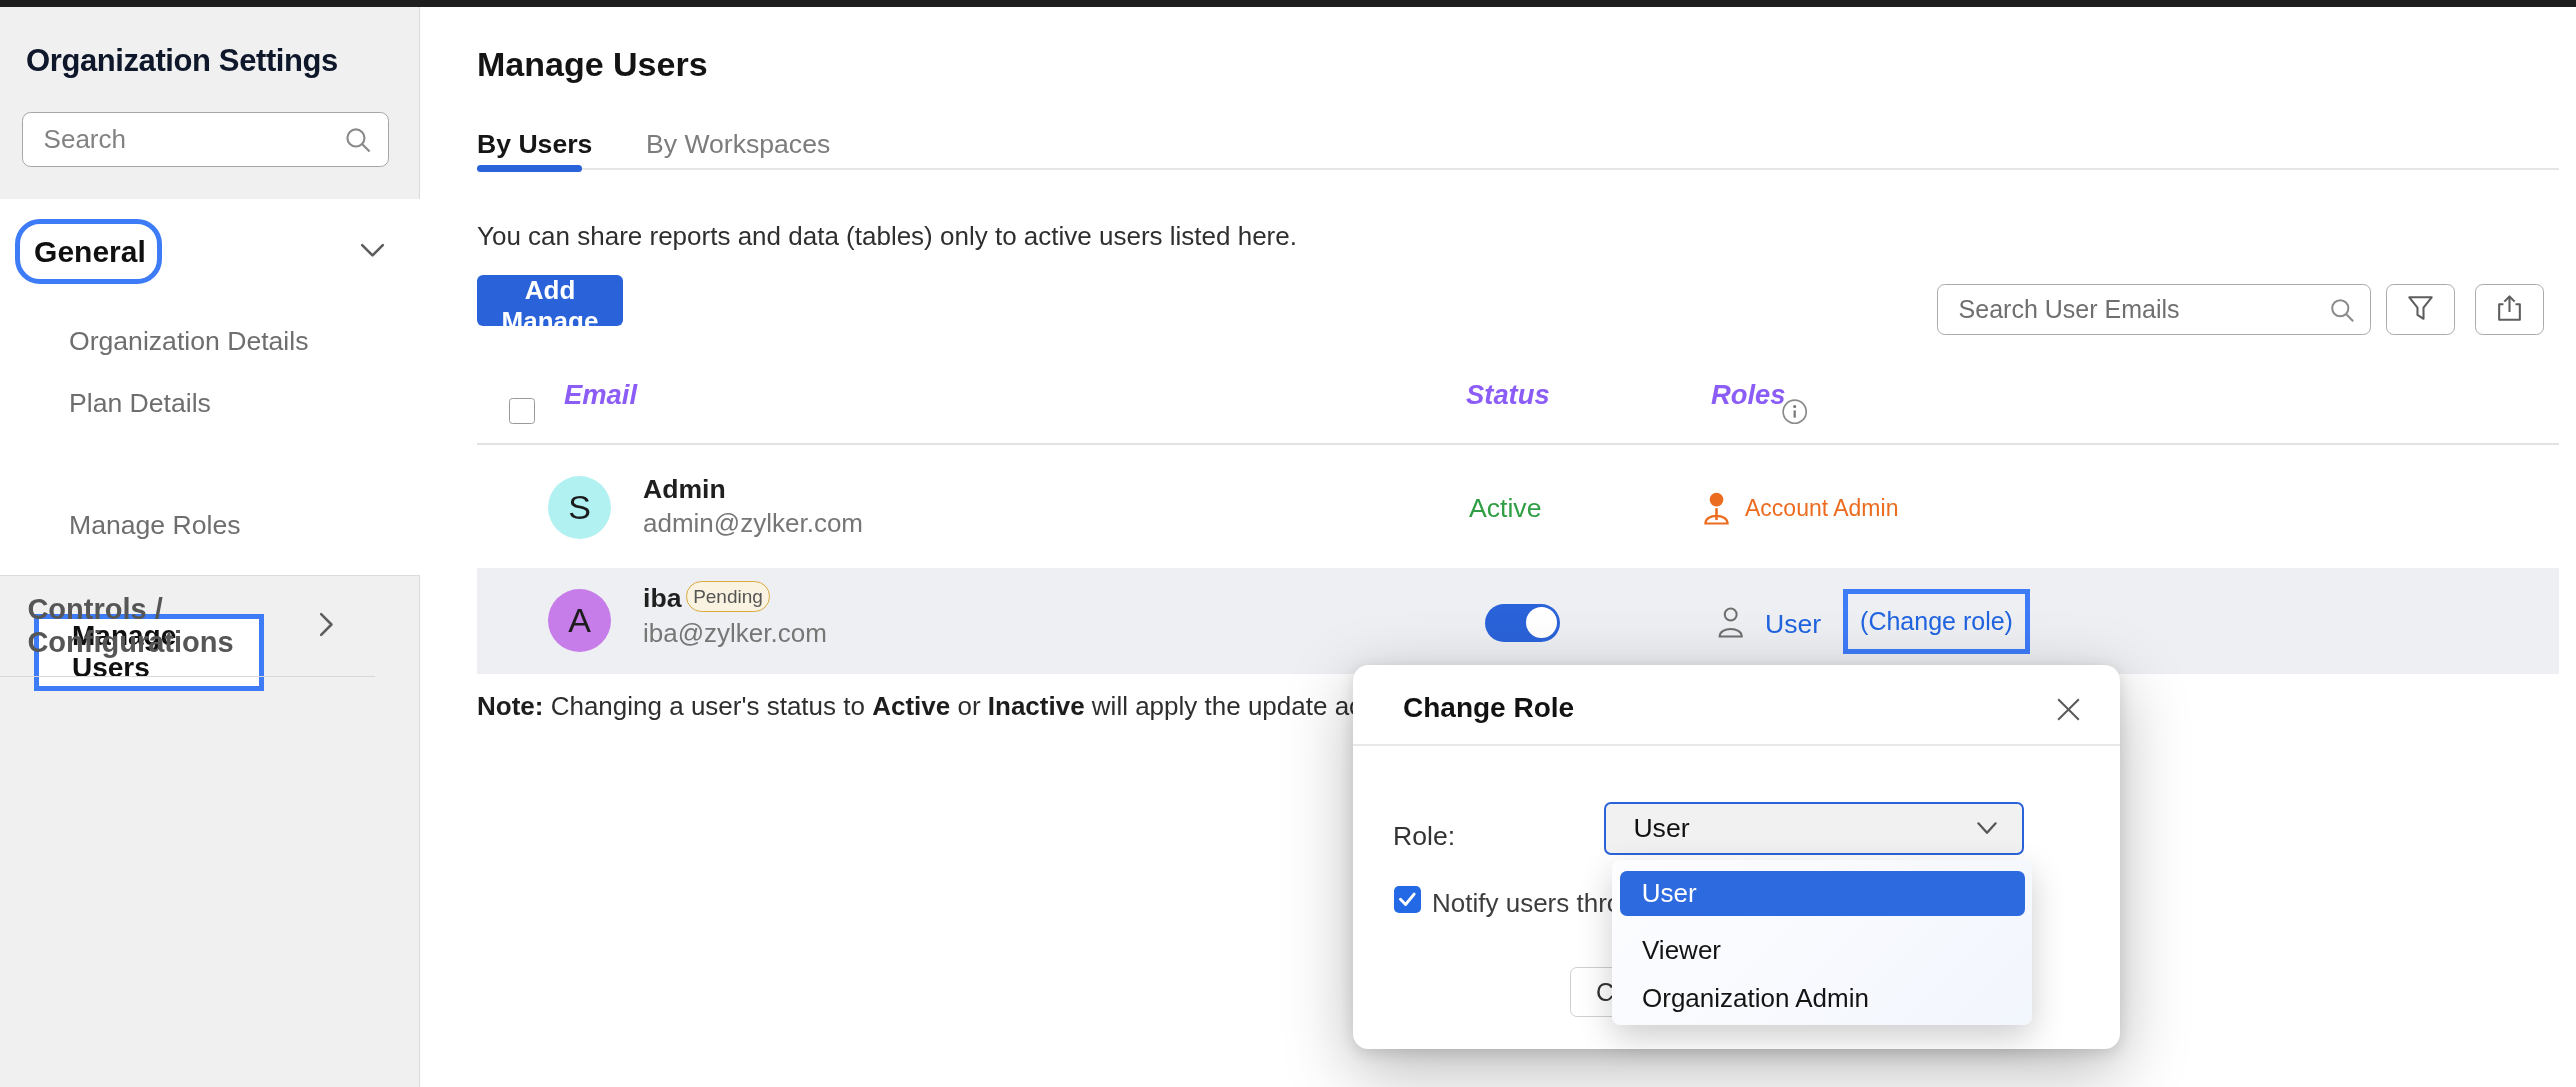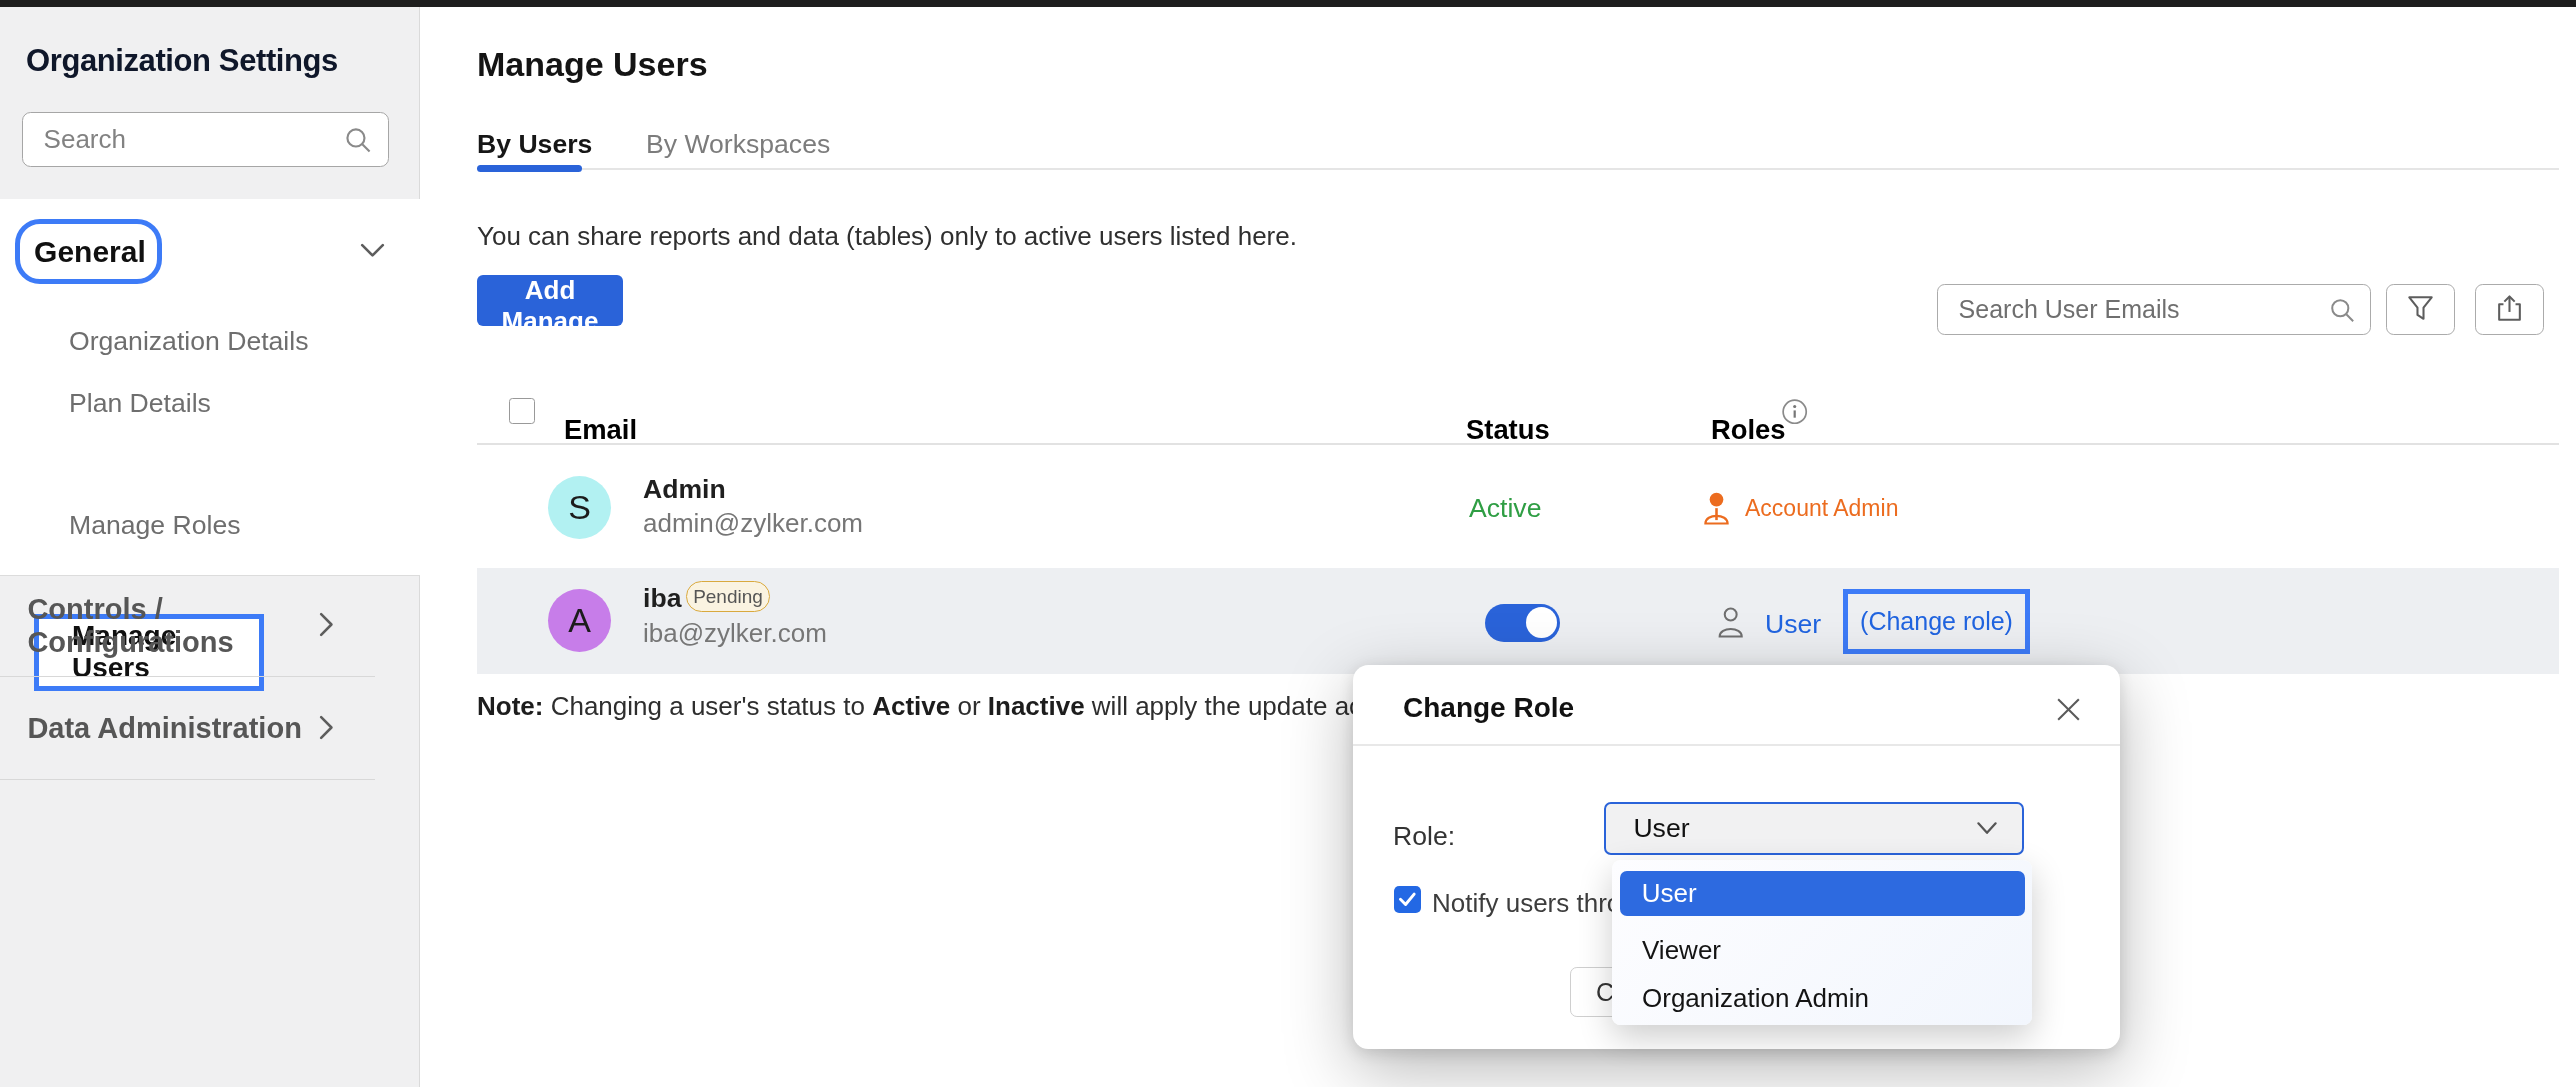--- a/index.html
+++ b/index.html
@@ -44,21 +44,21 @@
   .btn-primary { left:477px; top:275px; width:146px; height:51px; background:#2a63d9; border:none; border-radius:6px; color:#fff; font-size:26px; font-weight:bold; font-family:inherit; cursor:pointer; }
   .user-search { left:1937px; top:284px; width:434px; height:51px; background:#fff; border:1.7px solid #ababab; border-radius:7.7px; }
   .user-search input { width:100%; height:100%; border:none; outline:none; background:transparent; font-family:inherit; font-size:25px; color:#444; padding:0 57px 0 20.6px; }
   .user-search input::placeholder { color:#6f6f6f; }
   .user-search .mag { position:absolute; right:13.7px; top:12px; }
   .icon-btn { top:284px; width:69px; height:51px; background:#fff; border:1.7px solid #ababab; border-radius:7.7px; display:flex; align-items:center; justify-content:center; cursor:pointer; }
   .filter-btn { left:2386px; }
   .export-btn { left:2475px; }
 
   
-  .th { top:414px; font-size:27.4px; font-weight:bold; color:#000000; }
+  .th { top:379px; font-size:27.4px; font-weight:bold; color:#8b5cf6;font-style:italic; }
   .hdr-checkbox { left:509px; top:398px; width:26px; height:26px; border:1.7px solid #999; border-radius:3.4px; background:#fff; cursor:pointer; }
   .info-icon { left:1781px; top:398px; }
   .hdr-divider { left:477px; top:443px; width:2082px; height:1.7px; background:#e2e2e2; }
 
   .row { left:477px; width:2082px; }
   .row-admin { top:445px; height:123px; background:#ffffff; }
   .row-iba { top:568px; height:106px; background:#edeff2; }
   .avatar { position:absolute; left:71px; width:63px; height:63px; border-radius:50%; display:flex; align-items:center; justify-content:center; font-size:34px; color:#1c1c1c; }
   .uname { position:absolute; left:166px; font-size:26.6px; font-weight:bold; color:#1f1f1f; }
   .uemail { position:absolute; left:166px; font-size:26px; color:#767676; }
@@ -132,28 +132,20 @@
   </div>
 
   <div class="abs sb-section" style="top:569px;">
     <span class="sb-section-label">Controls / Configurations</span>
     <span>
       <svg width="20.6" height="31" viewBox="0 0 24 36">
           <polyline points="6,6 18,18 6,30" fill="none" stroke="#5d5d5d" stroke-width="3" stroke-linecap="round" stroke-linejoin="round"></polyline>
         </svg>
     </span>
   </div>
-  <div class="abs sb-section" style="top:672px;">
-    <span class="sb-section-label">Data Administration</span>
-    <span>
-      <svg width="20.6" height="31" viewBox="0 0 24 36">
-          <polyline points="6,6 18,18 6,30" fill="none" stroke="#5d5d5d" stroke-width="3" stroke-linecap="round" stroke-linejoin="round"></polyline>
-        </svg>
-    </span>
-  </div>
 </div>
 
 <div class="abs page-title">Manage Users</div>
 
 <div class="abs tab tab-active">By Users</div>
 <div class="abs tab tab-inactive">By Workspaces</div>
 <div class="abs tabline"></div>
 <div class="abs tabline-accent"></div>
 
 <div class="abs desc">You can share reports and data (tables) only to active users listed here.</div>

